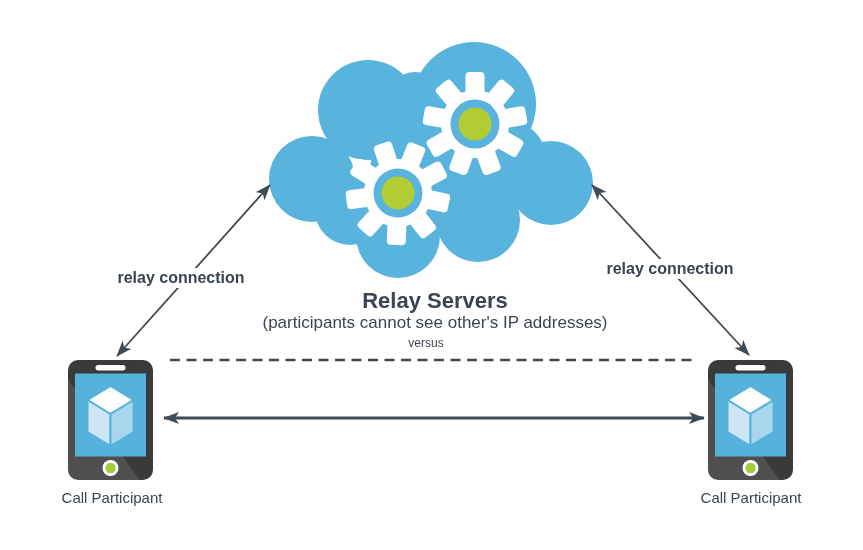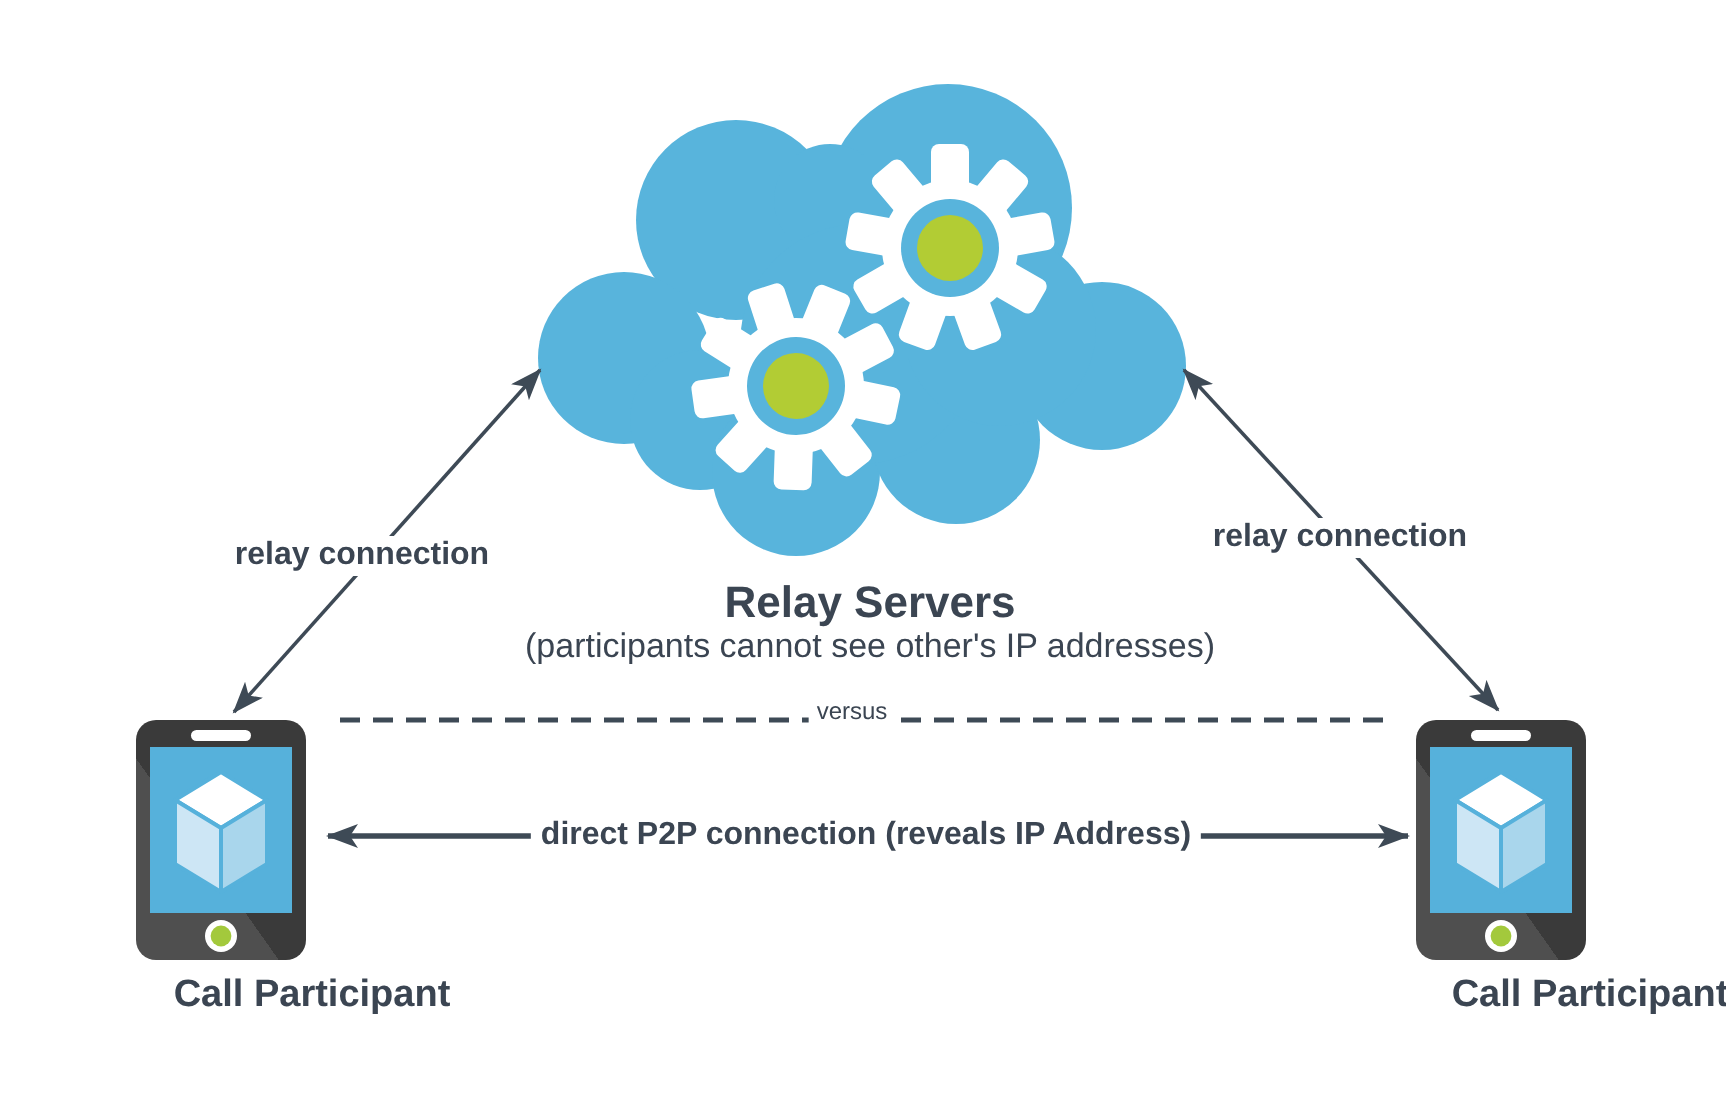--- a/index.html
+++ b/index.html
@@ -20,21 +20,21 @@
     background: #ffffff;
     padding: 0 3px;
     line-height: 1.25;
     text-align: center;
   }
   .lbl-title    { font-size: 22px; font-weight: 700; }
   .lbl-subtitle { font-size: 17px; font-weight: 400; }
   .lbl-relay    { font-size: 16px; font-weight: 700; }
   .lbl-versus   { font-size: 12px; font-weight: 400; padding: 0 4px; }
   .lbl-p2p      { font-size: 16px; font-weight: 700; padding: 0 5px; }
-  .lbl-call     { font-size: 19px; font-weight: 700; margin-left: 44px; }
+  .lbl-call     { font-size: 15px; font-weight: 400; }
 </style>
 </head>
 <body>
 
 <div class="canvas">
 
   <svg class="layer" width="863" height="550" viewBox="0 0 863 550">
     <defs>
       <marker id="ah" markerUnits="userSpaceOnUse" markerWidth="18" markerHeight="14" refX="15" refY="6" orient="auto-start-reverse">
         <path d="M0,0 L16,6 L0,12 L4,6 Z" fill="#3E4A56"></path>
@@ -106,21 +106,20 @@
   </svg>
 
   <div class="lbl lbl-subtitle" style="left:435px; top:323px;">(participants cannot see other's IP addresses)</div>
 
   <div class="lbl lbl-title" style="left:435px; top:301px;">Relay Servers</div>
 
   <div class="lbl lbl-relay" style="left:181px; top:278px;">relay connection</div>
 
   <div class="lbl lbl-relay" style="left:670px; top:269px;">relay connection</div>
 
-  <div class="lbl lbl-versus" style="left:426px; top:356px;">versus</div>
+  <div class="lbl lbl-versus" style="left:426px; top:343px;">versus</div>
 
-  <div class="lbl lbl-p2p" style="left:433px; top:418px;">direct P2P connection (reveals IP Address)</div>
 
   <div class="lbl lbl-call" style="left:112px; top:498px;">Call Participant</div>
 
   <div class="lbl lbl-call" style="left:751px; top:498px;">Call Participant</div>
 
 </div>
 
 </body></html>

